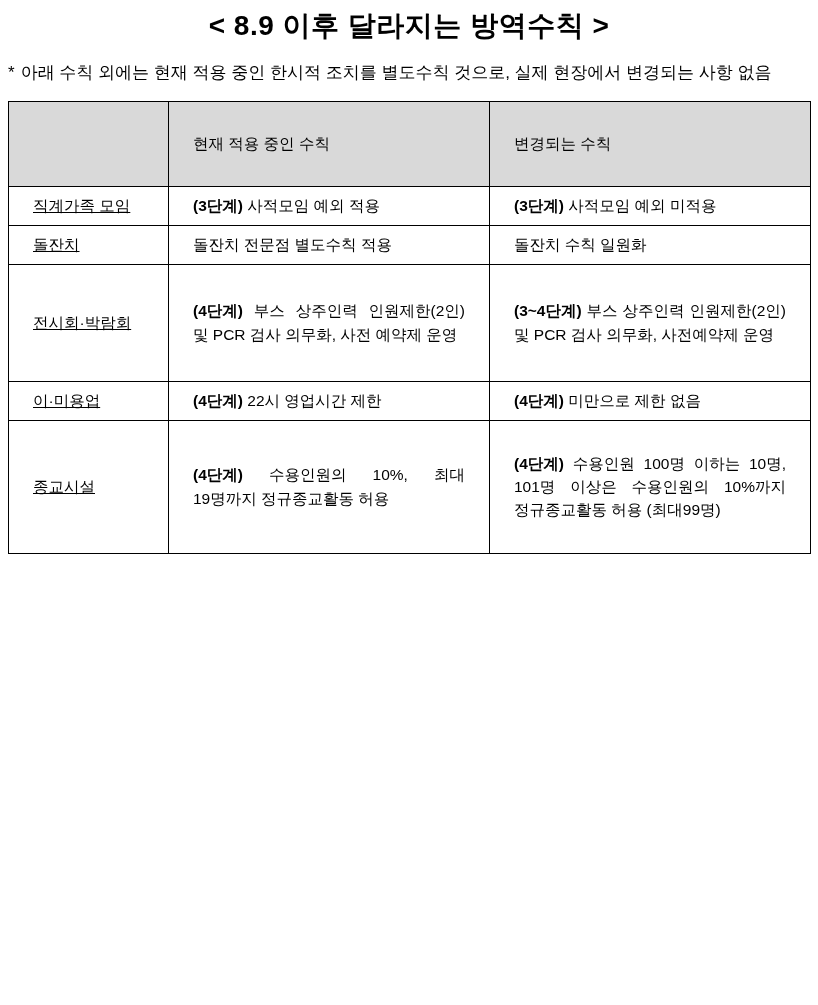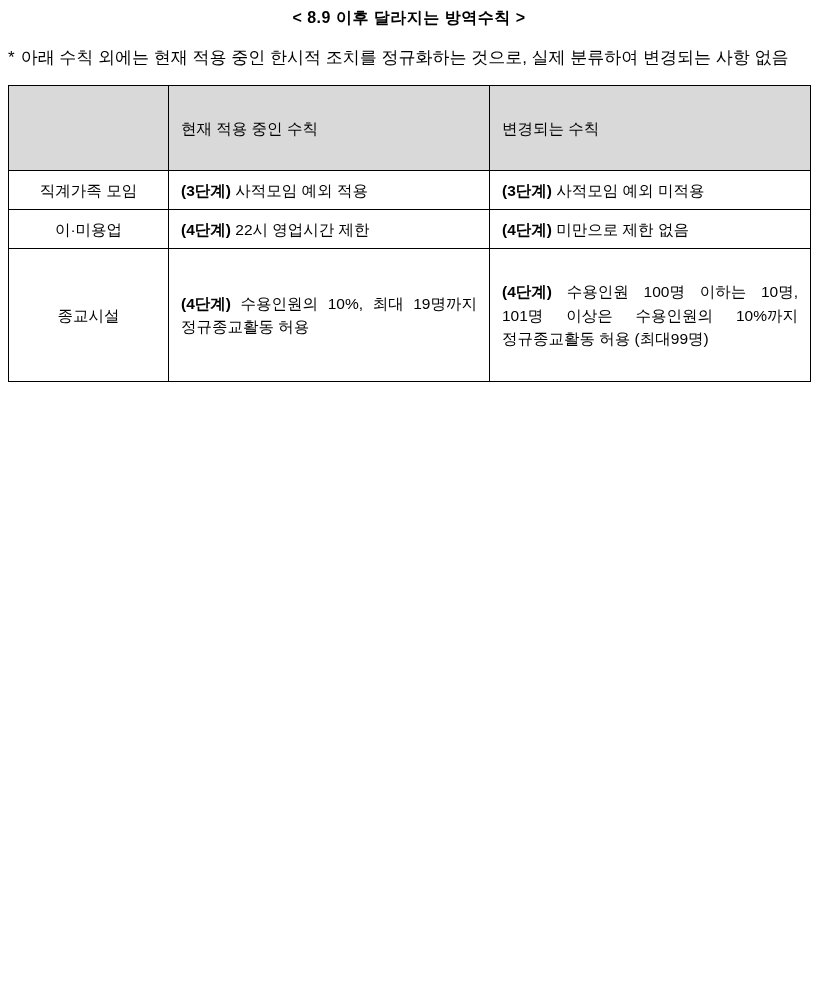--- a/index.html
+++ b/index.html
@@ -16,21 +16,21 @@
   }
   .page {
     width: 818px;
     height: 1005px;
     position: relative;
     box-sizing: border-box;
     padding: 0 8px;
   }
   .doc-title {
     text-align: center;
-    font-size: 16px;
+    font-size: 28px;
     font-weight: bold;
     letter-spacing: 0.5px;
     margin: 8px 0 0 0;
     padding: 0;
     line-height: 1.3;
   }
   .note {
     margin: 16px 0 0 0;
     font-size: 17px;
     line-height: 1.55;
@@ -51,34 +51,35 @@
     border-collapse: collapse;
     width: 802px;
     margin-top: 14px;
     table-layout: fixed;
   }
   table.rules td, table.rules th {
     border: 1px solid #000000;
     vertical-align: middle;
     font-size: 15.5px;
     line-height: 1.5;
-    padding: 6px 12px;
+    padding: 6px 24px;
     word-break: keep-all;
   }
   .col-cat { width: 160px; }
   .col-cur { width: 321px; }
   .col-new { width: 321px; }
   thead td {
     background: #d9d9d9;
     height: 72px;
     font-size: 15.5px;
   }
   thead td.head-cat { background: #d9d9d9; }
   .cat {
-    text-align: center;
+    text-align: left;
+    text-decoration: underline;
   }
   .cell {
     text-align: justify;
   }
   b { font-weight: bold; }
   .r-short td { height: 26px; }
   .r-tall3 td { height: 104px; }
   .r-tall2 td { height: 72px; }
   .r-tall4 td { height: 136px; }
   .r-tall5 td { height: 120px; }
@@ -86,21 +87,21 @@
 </style>
 </head>
 <body>
 
 <div class="page">
 
   <div class="doc-title">&lt; 8.9 이후 달라지는 방역수칙 &gt;</div>
 
   <div class="note">
     <span class="note-mark">*</span>
-    <span class="note-text">아래 수칙 외에는 현재 적용 중인 한시적 조치를 정규화하는 것으로, 실제 분류하여 변경되는 사항 없음</span>
+    <span class="note-text">아래 수칙 외에는 현재 적용 중인 한시적 조치를 별도수칙 것으로, 실제 현장에서 변경되는 사항 없음</span>
   </div>
 
   <table class="rules">
     <colgroup>
       <col class="col-cat">
       <col class="col-cur">
       <col class="col-new">
     </colgroup>
     <thead>
       <tr>
@@ -110,24 +111,34 @@
       </tr>
     </thead>
     <tbody>
 
       <tr class="r-short">
         <td class="cat">직계가족 모임</td>
         <td class="cell"><b>(3단계)</b> <span>사적모임 예외 적용</span></td>
         <td class="cell"><b>(3단계)</b> <span>사적모임 예외 미적용</span></td>
       </tr>
 
+      <tr class="r-short">
+        <td class="cat">돌잔치</td>
+        <td class="cell"><span>돌잔치 전문점 별도수칙 적용</span></td>
+        <td class="cell"><span>돌잔치 수칙 일원화</span></td>
+      </tr>
 
 
 
 
+      <tr class="r-tall3">
+        <td class="cat">전시회·박람회</td>
+        <td class="cell"><b>(4단계)</b> <span>부스 상주인력 인원제한(2인) 및 PCR 검사 의무화, 사전 예약제 운영</span></td>
+        <td class="cell"><b>(3~4단계)</b> <span>부스 상주인력 인원제한(2인) 및 PCR 검사 의무화, 사전예약제 운영</span></td>
+      </tr>
 
       <tr class="r-short">
         <td class="cat">이·미용업</td>
         <td class="cell"><b>(4단계)</b> <span>22시 영업시간 제한</span></td>
         <td class="cell"><b>(4단계)</b> <span>미만으로 제한 없음</span></td>
       </tr>
 
       <tr class="r-tall5">
         <td class="cat">종교시설</td>
         <td class="cell"><b>(4단계)</b> <span>수용인원의 10%, 최대 19명까지 정규종교활동 허용</span></td>

